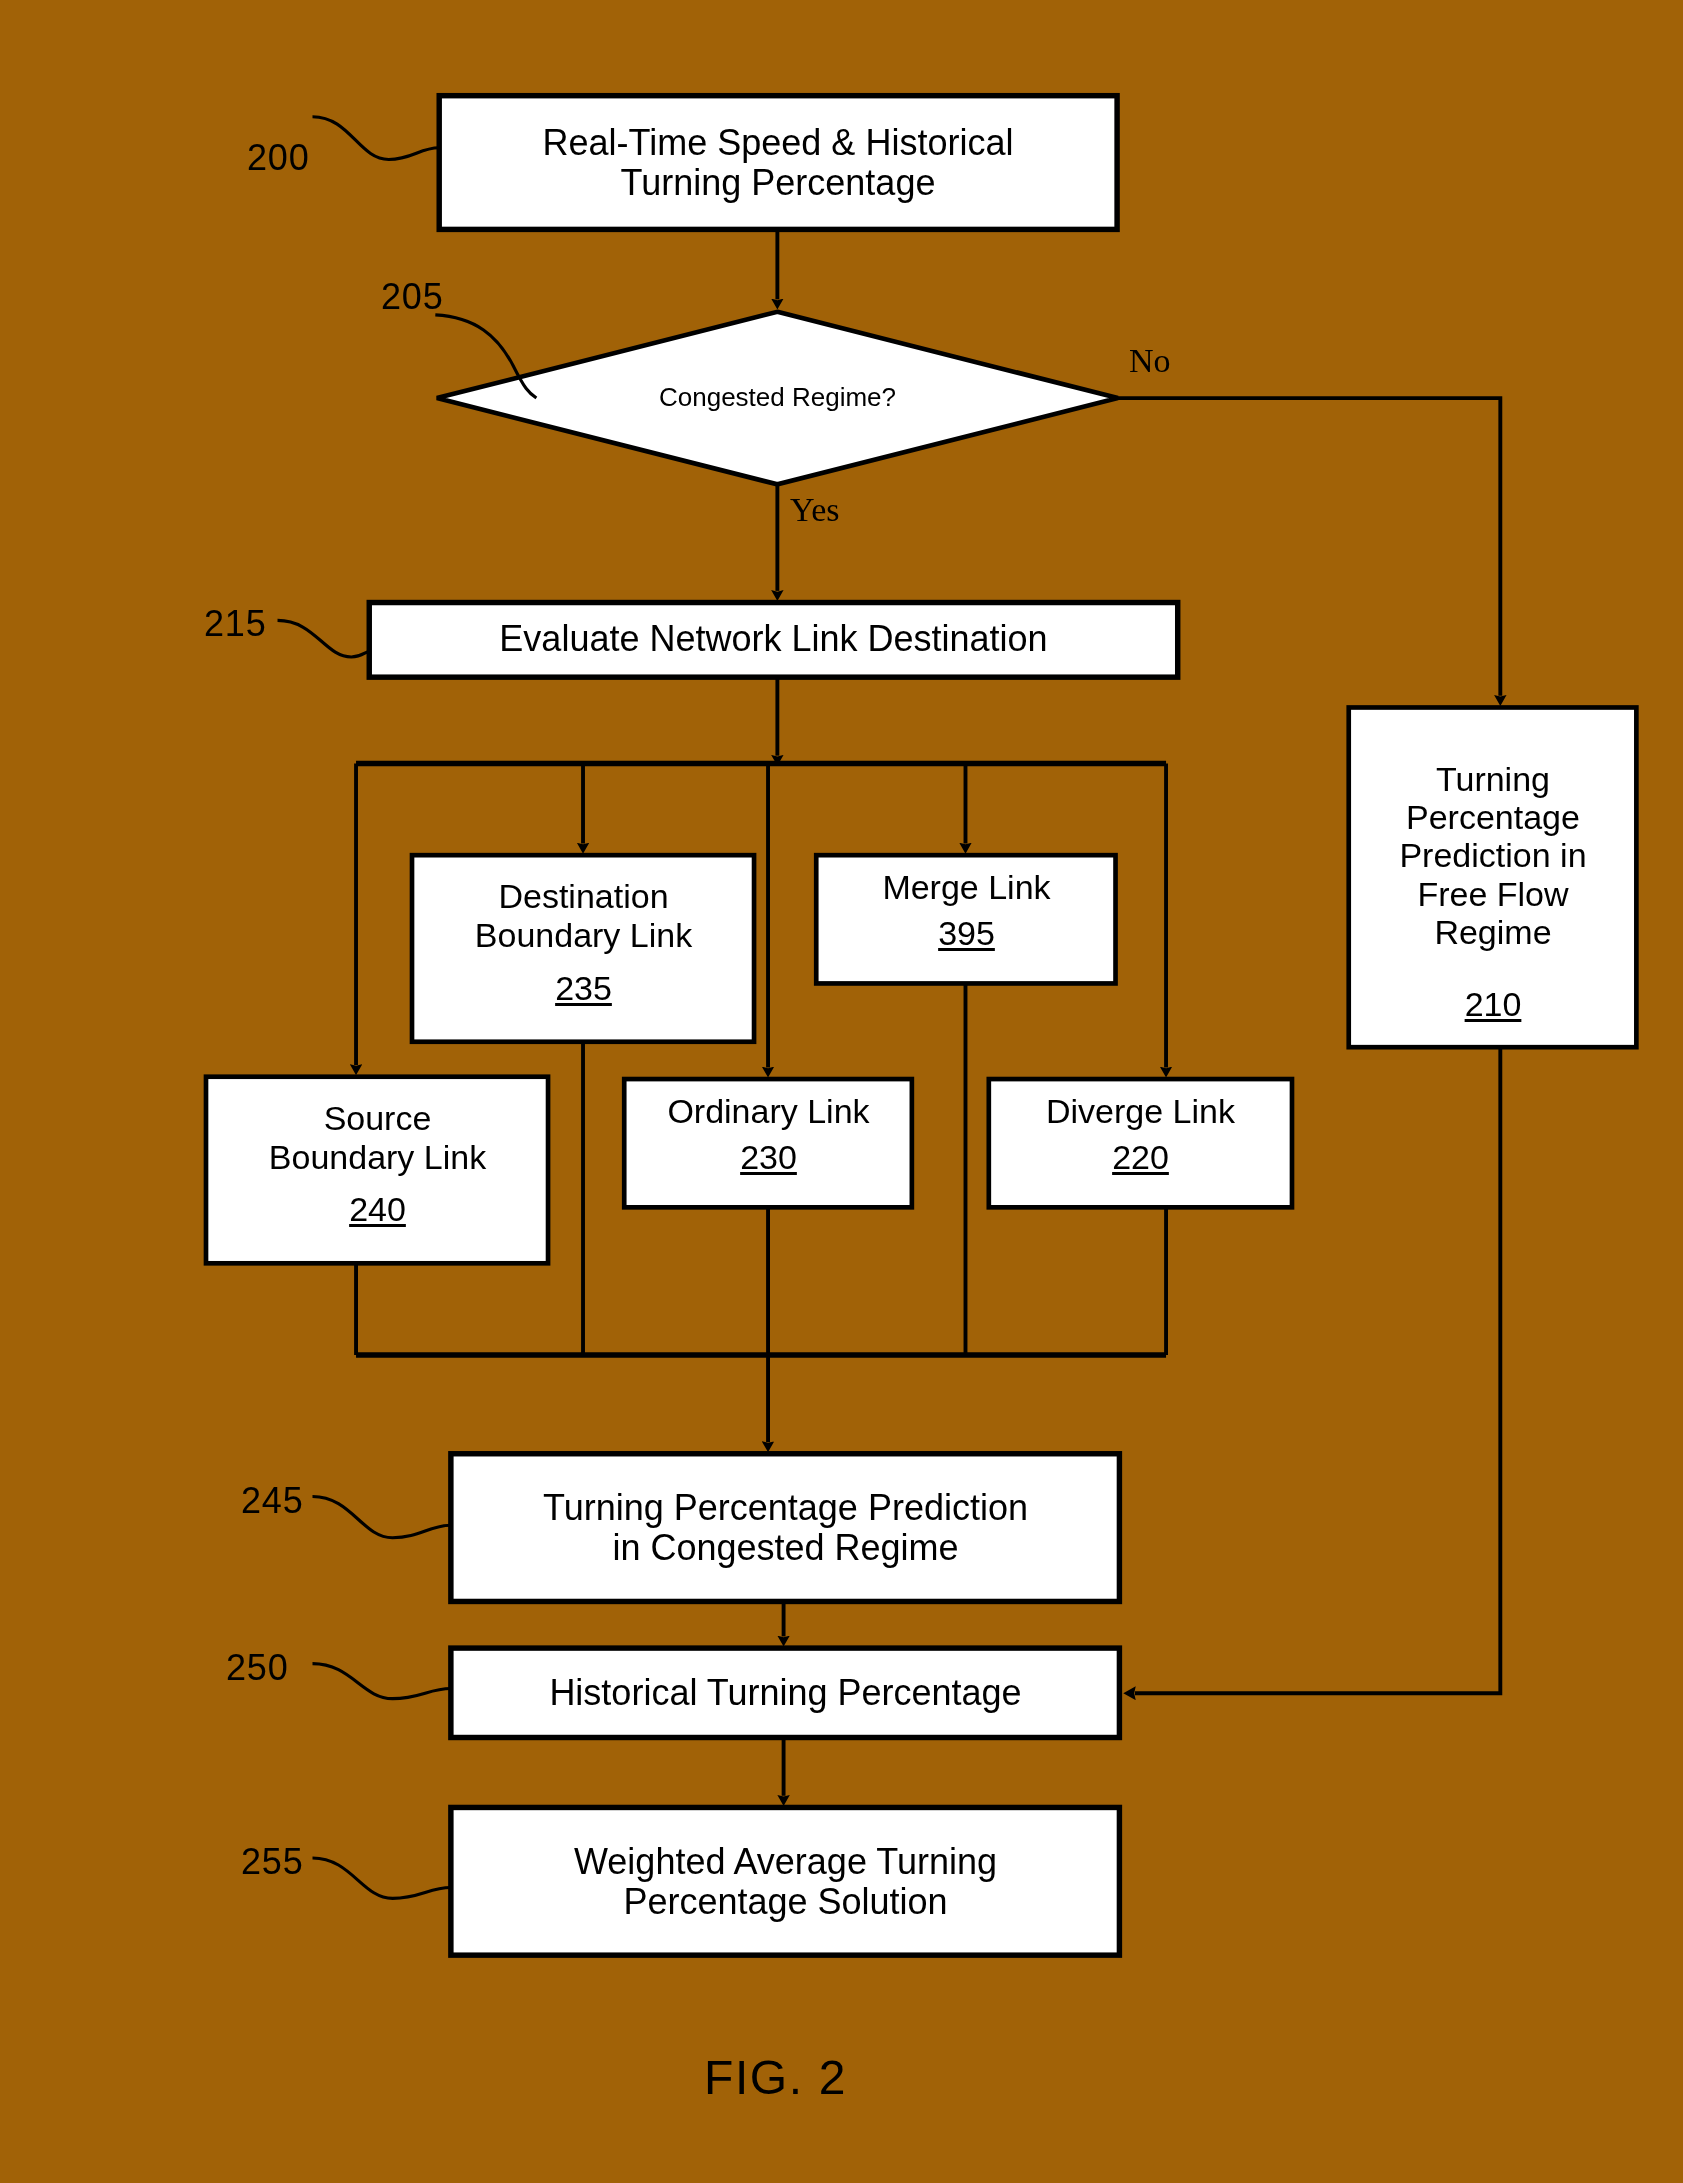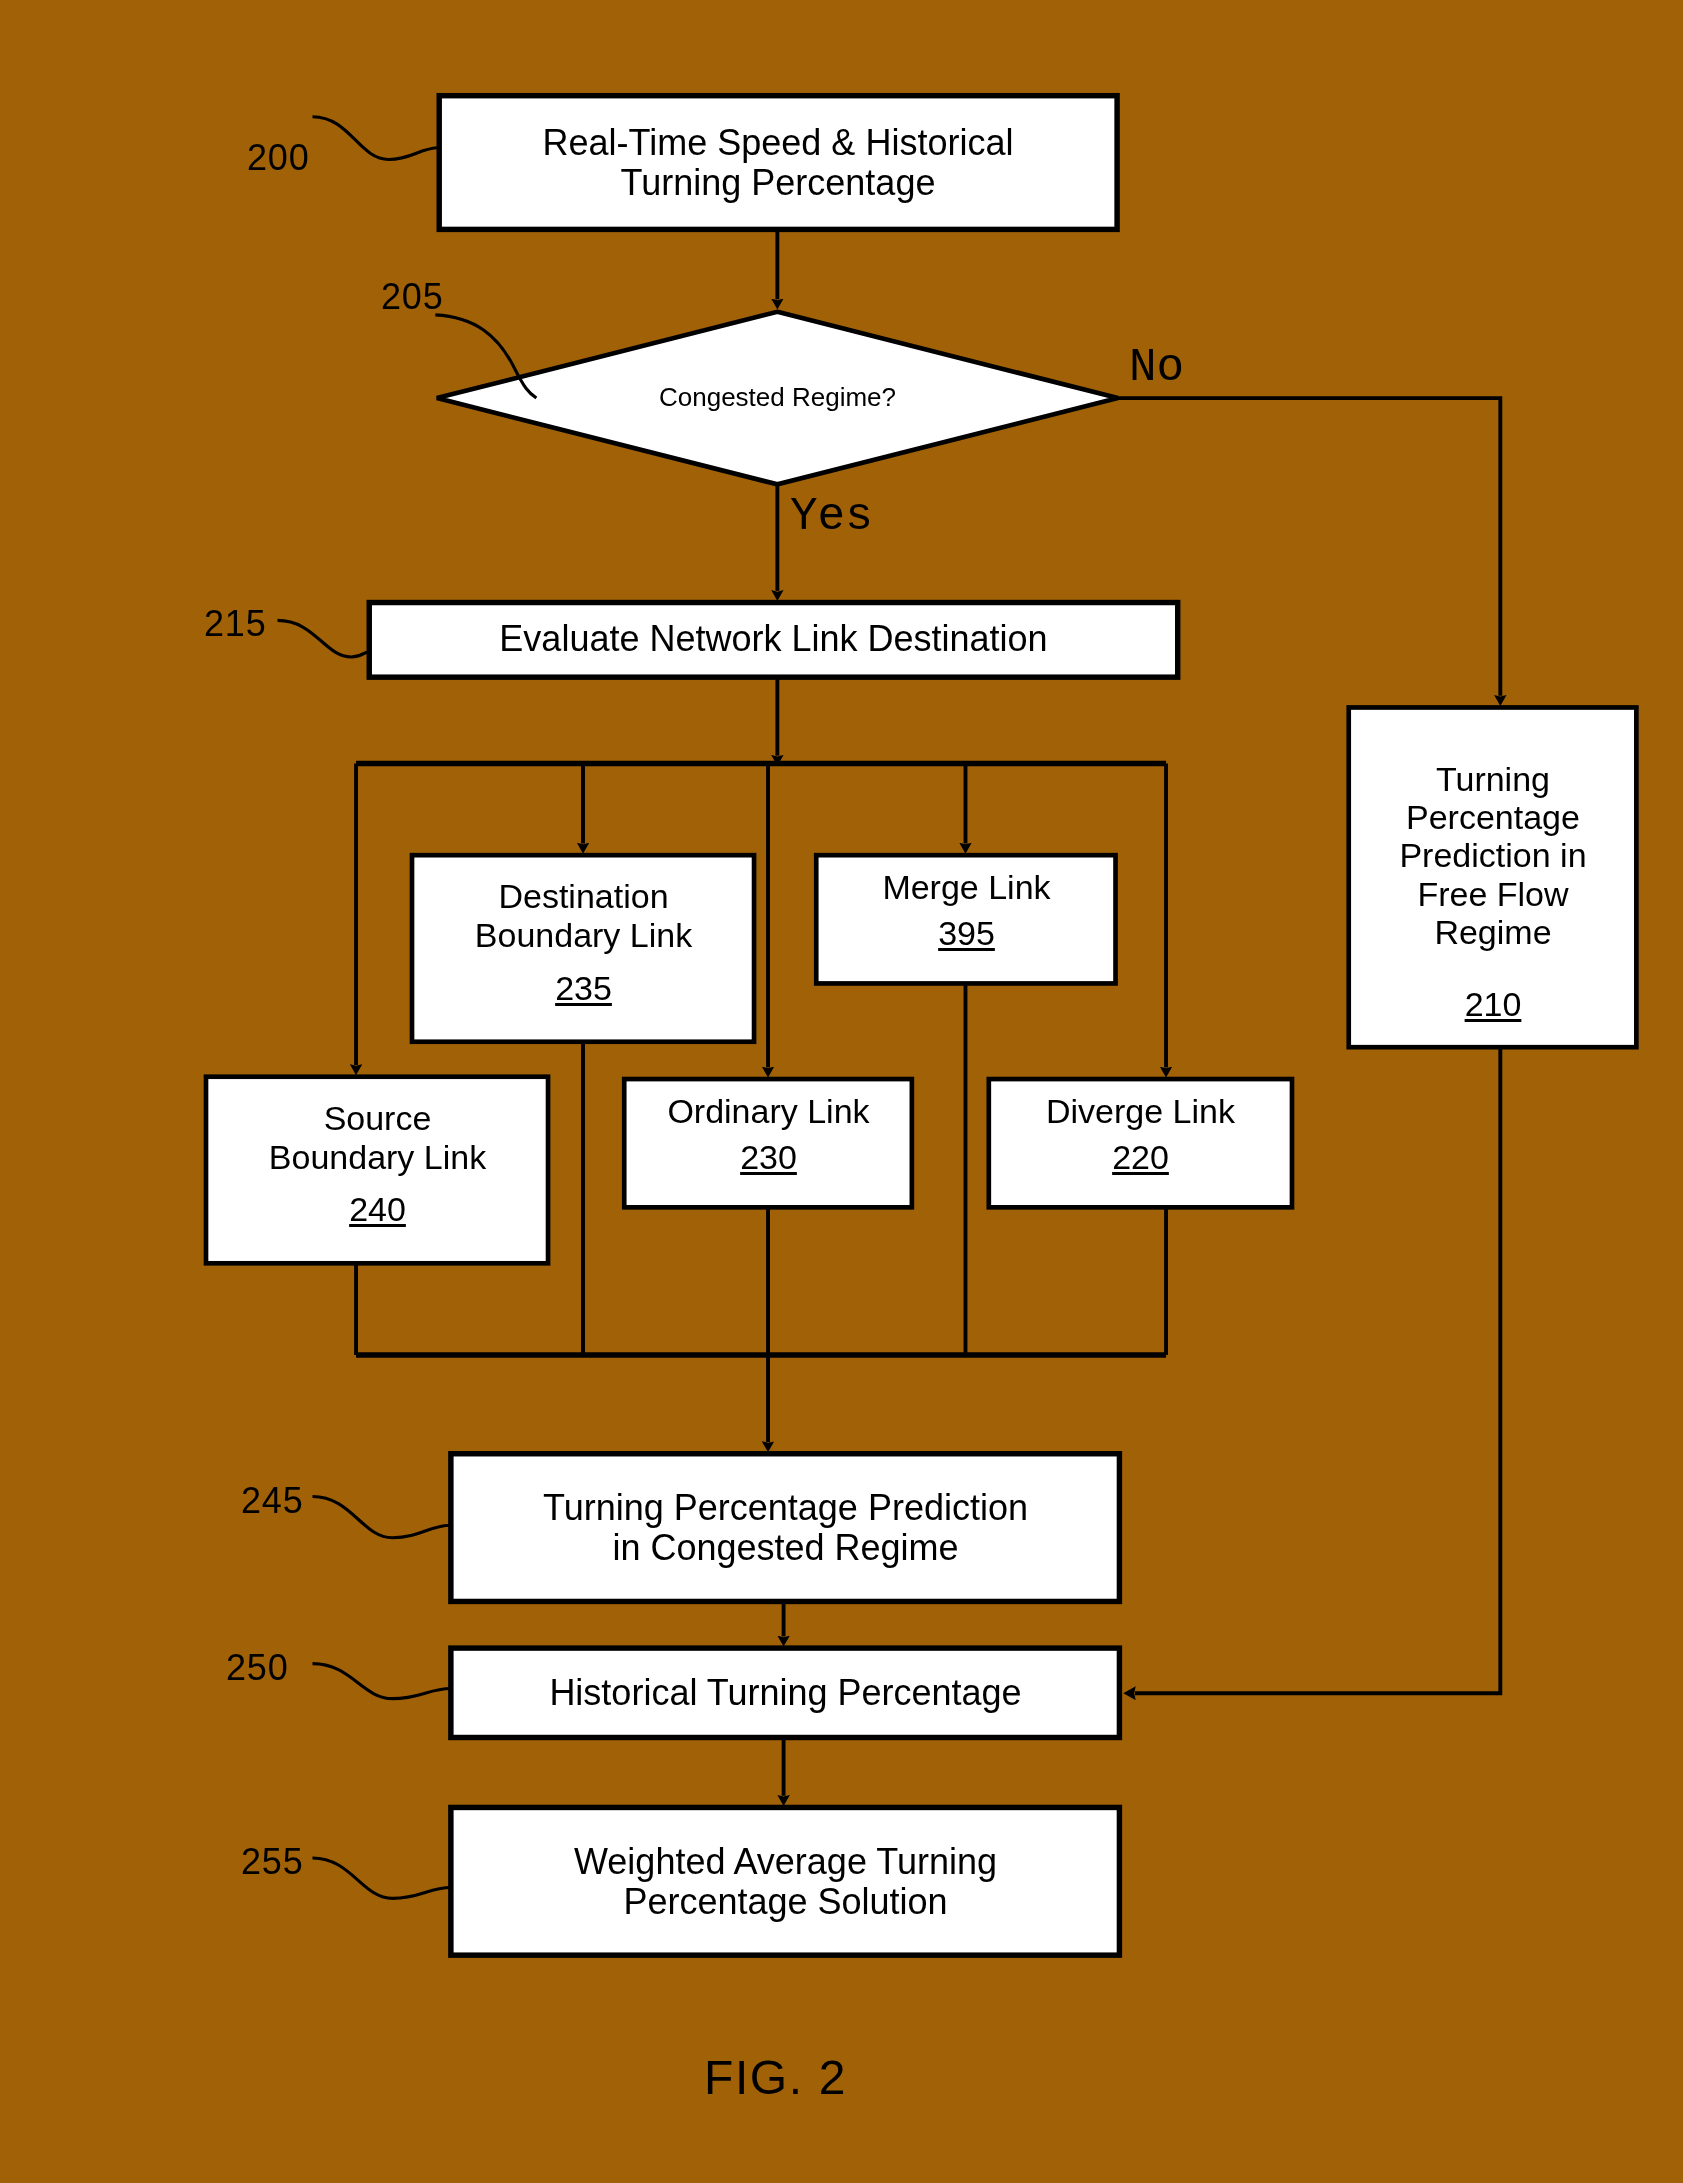--- a/index.html
+++ b/index.html
@@ -40,22 +40,22 @@
   .ref-num {
     position: absolute;
     color: #000000;
     font-family: "Liberation Sans", sans-serif;
     font-size: 36px;
     letter-spacing: 0.8px;
   }
   .edge-label {
     position: absolute;
     color: #000000;
-    font-family: Liberation Mono, monospace;
-    font-size: 46px;
+    font-family: Liberation Serif, serif;
+    font-size: 34px;
   }
   .fig-label {
     position: absolute;
     color: #000000;
     font-family: "Liberation Sans", sans-serif;
     font-size: 48px;
     font-weight: normal;
     letter-spacing: 1.6px;
     text-align: right;
   }

